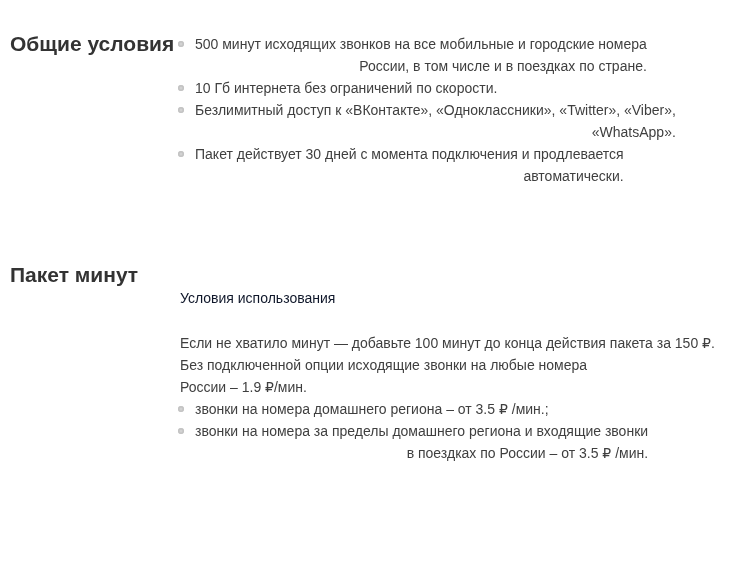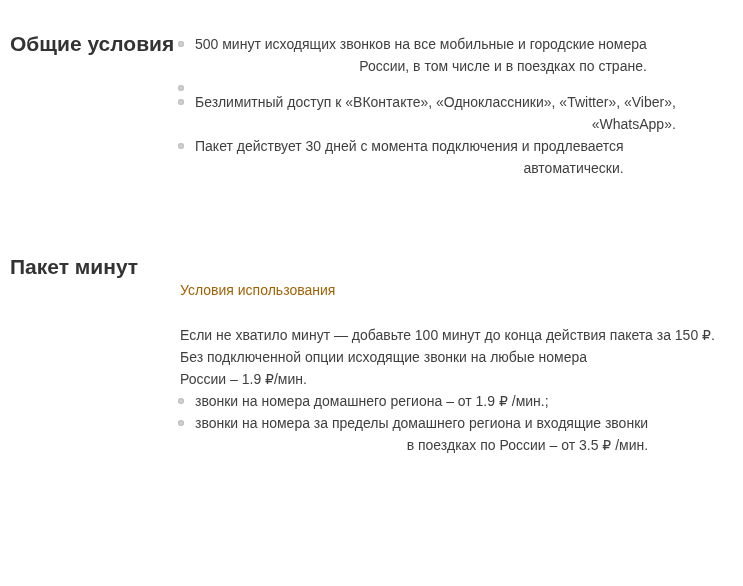--- a/index.html
+++ b/index.html
@@ -48,21 +48,21 @@
     padding-left: 2px;
     white-space: pre-line;
   }
   .col-content p.spaced {
     margin-top: 23px;
   }
   .col-content p.spaced-sm {
     margin-top: 22px;
   }
   .subheading {
-    color: #a16207;
+    color: #0f172a;
   }
   ul.dot-list {
     list-style: none;
     margin: 0;
     padding: 0;
   }
   ul.dot-list li {
     display: flex;
     align-items: flex-start;
     text-align: right;
@@ -90,20 +90,21 @@
     <h2 class="col-heading">Общие условия</h2>
     <div class="col-content">
       <ul class="dot-list">
         <li>
           <span class="bullet-marker"></span>
           <span class="li-text">500 минут исходящих звонков на все мобильные и городские номера
 России, в том числе и в поездках по стране.</span>
         </li>
         <li>
           <span class="bullet-marker"></span>
+          <span class="li-text">10 Гб интернета без ограничений по скорости.</span>
         </li>
         <li>
           <span class="bullet-marker"></span>
           <span class="li-text">Безлимитный доступ к «ВКонтакте», «Одноклассники», «Twitter», «Viber»,
 «WhatsApp».</span>
         </li>
         <li>
           <span class="bullet-marker"></span>
           <span class="li-text">Пакет действует 30 дней с момента подключения и продлевается
 автоматически.</span>
@@ -115,21 +116,21 @@
   <section class="row section-minutes">
     <h2 class="col-heading">Пакет минут</h2>
     <div class="col-content">
       <p class="subheading spaced">Условия использования</p>
       <p class="spaced">Если не хватило минут — добавьте 100 минут до конца действия пакета за 150 ₽.
 Без подключенной опции исходящие звонки на любые номера
 России – 1.9 ₽/мин.</p>
       <ul class="dot-list">
         <li>
           <span class="bullet-marker"></span>
-          <span class="li-text">звонки на номера домашнего региона – от 1.9 ₽ /мин.;</span>
+          <span class="li-text">звонки на номера домашнего региона – от 3.5 ₽ /мин.;</span>
         </li>
         <li>
           <span class="bullet-marker"></span>
           <span class="li-text">звонки на номера за пределы домашнего региона и входящие звонки
 в поездках по России – от 3.5 ₽ /мин.</span>
         </li>
       </ul>
     </div>
   </section>
 

